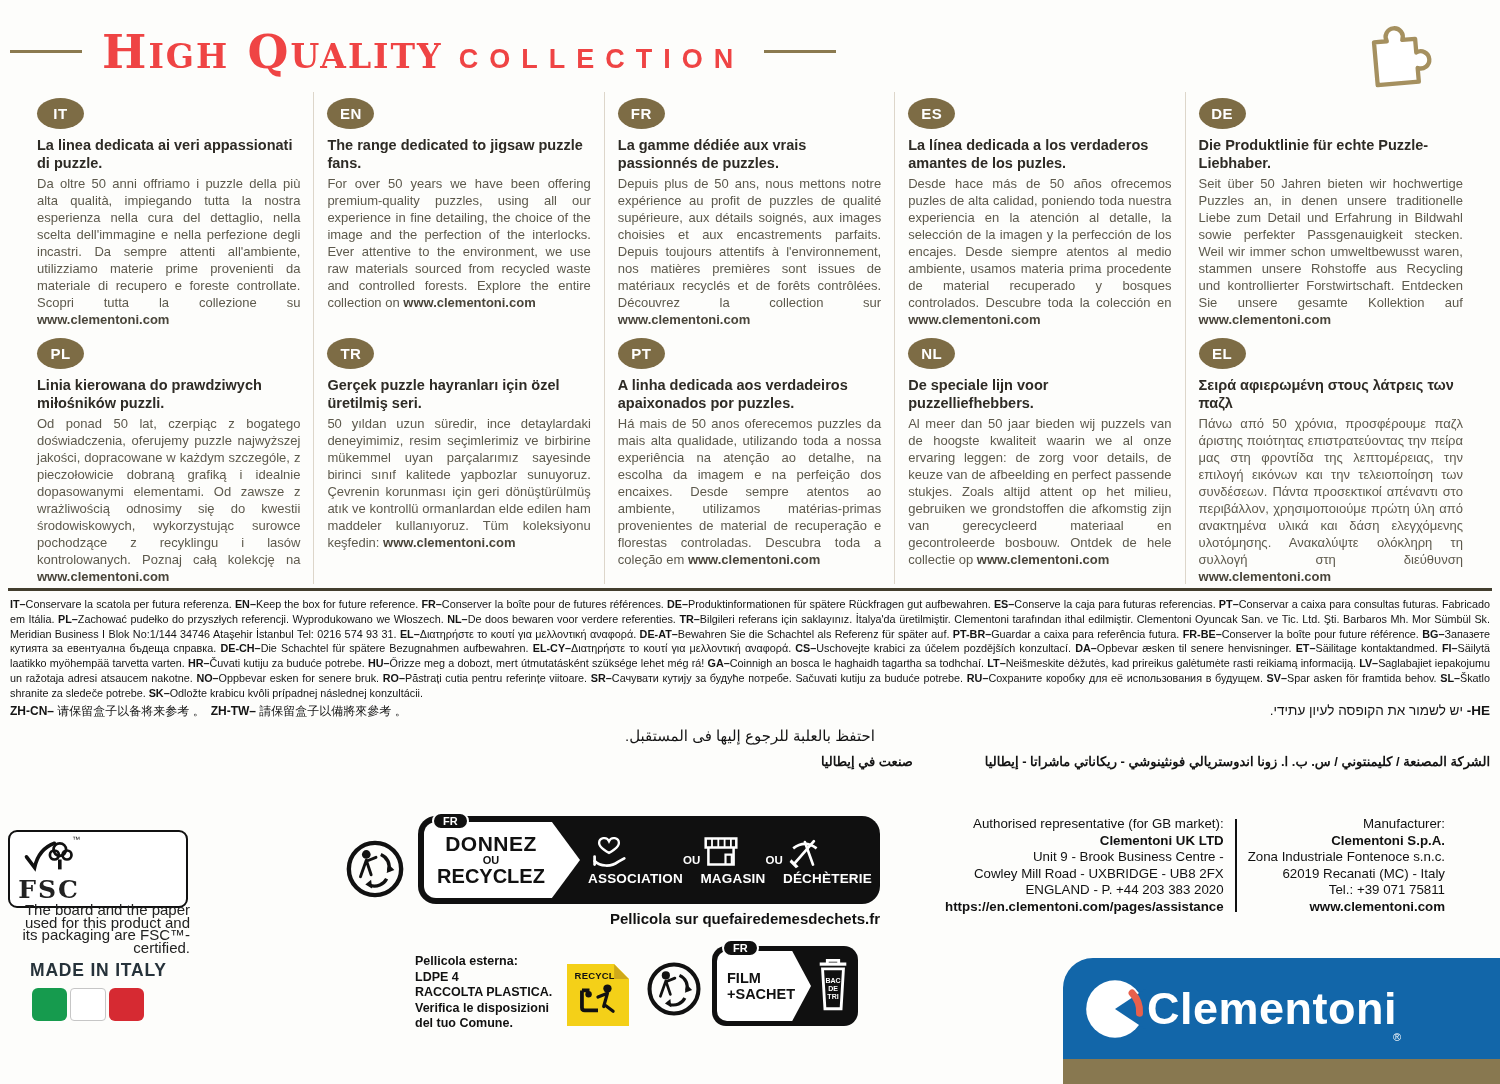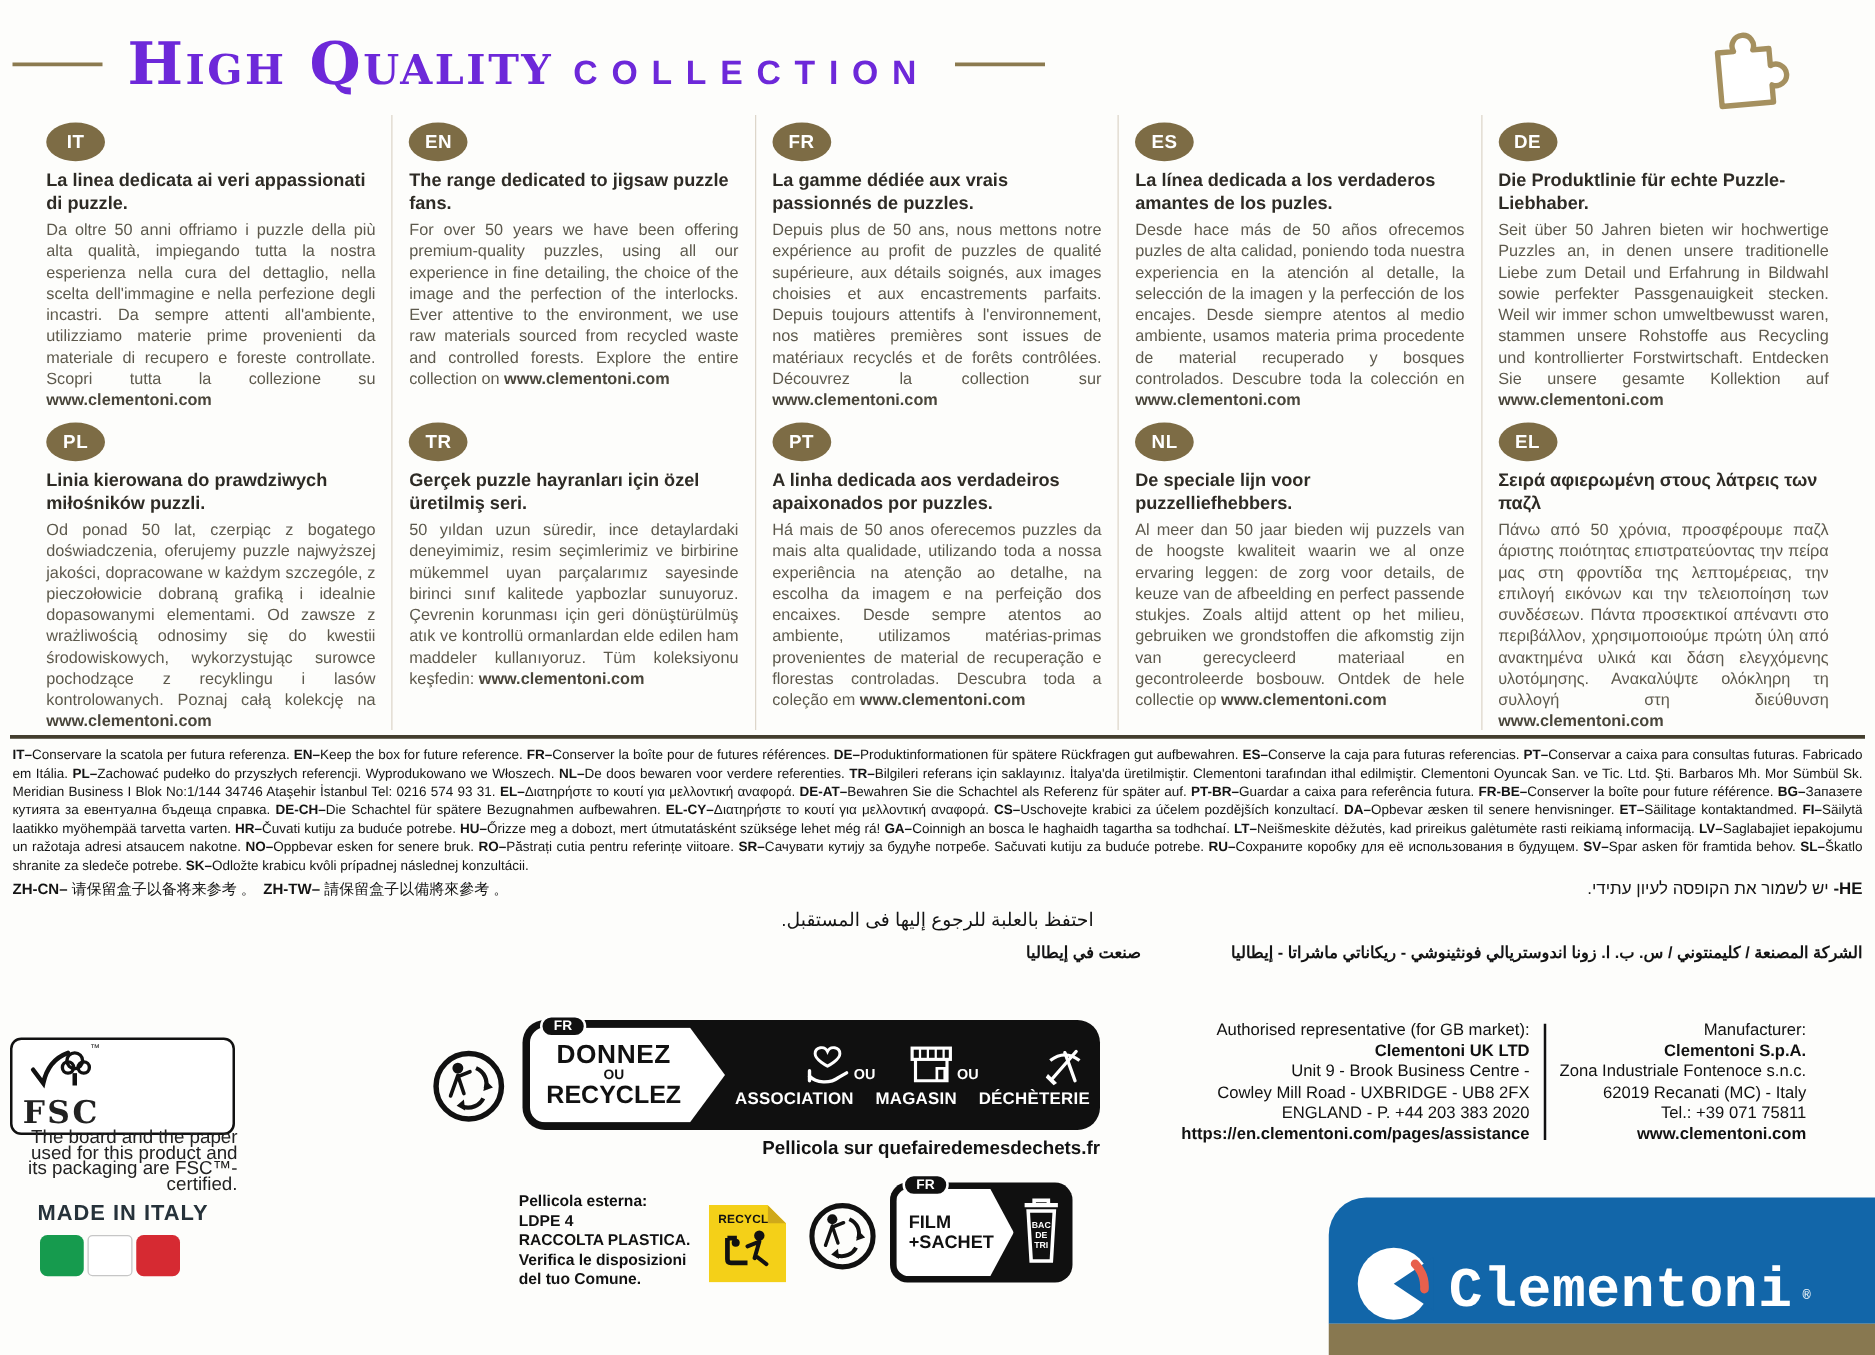--- a/index.html
+++ b/index.html
@@ -5,21 +5,21 @@
   html,body{margin:0;padding:0;}
   body{
     width:1500px;height:1084px;position:relative;overflow:hidden;
     background:#fdfdfb;color:#222;
     font-family:"Liberation Sans", sans-serif;
     -webkit-font-smoothing:antialiased;
   }
   
   .header{display:flex;align-items:center;height:92px;padding:10px 26px 0 10px;box-sizing:border-box;}
   .hline{height:3px;background:#8b7a4f;width:72px;flex:0 0 auto;}
-  .title-wrap{display:flex;align-items:baseline;margin:0 20px;color:#6d28d9;justify-content:flex-end;}
+  .title-wrap{display:flex;align-items:baseline;margin:0 20px;color:#ef4444;justify-content:flex-end;}
   .title-main{font-family:"DejaVu Serif", serif;font-variant:small-caps;font-weight:600;font-size:47px;letter-spacing:2px;line-height:1;}
   .title-sub{font-size:27px;font-weight:700;letter-spacing:11px;margin-left:16px;}
   .puzzle-wrap{margin-left:auto;margin-right:34px;}
   
   .lang-row{display:flex;padding:0 24px;}
   .lang-row.row1{height:240px;}
   .lang-row.row2{height:252px;}
   .block{width:20%;box-sizing:border-box;padding:6px 13px 0;border-right:1px solid #ddd6ca;overflow:hidden;}
   .block:last-child{border-right:none;}
   .badge{display:inline-flex;align-items:center;justify-content:center;background:#7d6c45;color:#fff;
@@ -59,21 +59,21 @@
   .donnez{position:absolute;left:418px;top:8px;width:462px;height:88px;background:#101010;border-radius:18px;}
   .donnez-white{position:absolute;left:6px;top:6px;bottom:6px;width:156px;background:#fff;border-radius:12px;
                 clip-path:polygon(0 0,82% 0,100% 50%,82% 100%,0 100%);
                 display:flex;flex-direction:column;align-items:center;justify-content:center;padding-right:22px;box-sizing:border-box;}
   .dz1{font-weight:900;font-size:21px;color:#111;line-height:20px;letter-spacing:.5px;}
   .dz2{font-weight:700;font-size:11px;color:#111;line-height:12px;}
   .dz3{font-weight:900;font-size:20px;color:#111;line-height:20px;}
   .fr-pill{position:absolute;background:#111;color:#fff;font-weight:800;font-size:11px;padding:1px 9px;border-radius:12px;border:2.5px solid #fff;}
   .donnez .fr-pill{top:-4px;left:14px;}
   .donnez-right{position:absolute;left:170px;right:8px;top:6px;bottom:6px;display:flex;align-items:center;justify-content:space-between;color:#fff;}
-  .dr-group{display:flex;flex-direction:column;align-items:flex-end;gap:1px;}
+  .dr-group{display:flex;flex-direction:column;align-items:flex-start;gap:1px;}
   .dr-label{font-weight:800;font-size:13.5px;letter-spacing:.2px;}
   .dr-ou{font-weight:800;font-size:11.5px;}
   .adresses{position:absolute;left:418px;top:102px;width:462px;text-align:right;font-weight:800;font-size:15px;color:#111;}
   .pellicola{position:absolute;left:415px;top:146px;width:152px;font-weight:800;font-size:12.5px;line-height:15.5px;color:#111;white-space:pre-line;}
   .recycle-sq{position:absolute;left:567px;top:156px;width:62px;height:62px;background:#f4d018;
               clip-path:polygon(0 0,76% 0,100% 24%,100% 100%,0 100%);text-align:center;}
   .recycle-fold{position:absolute;left:76%;top:0;width:24%;height:24%;background:#cfa91a;clip-path:polygon(0 0,100% 100%,0 100%);}
   .recycle-label{font-weight:800;font-size:9.5px;margin-top:6px;letter-spacing:.2px;color:#111;}
   .film{position:absolute;left:712px;top:138px;width:146px;height:80px;background:#101010;border-radius:14px;}
   .film-white{position:absolute;left:5px;top:5px;bottom:5px;width:94px;background:#fff;border-radius:10px;
@@ -81,21 +81,21 @@
               display:flex;flex-direction:column;justify-content:center;padding-left:10px;box-sizing:border-box;}
   .film .fr-pill{top:-7px;left:10px;}
   .fl{font-weight:800;font-size:14.5px;color:#111;line-height:16px;}
   .film-bin{position:absolute;right:6px;top:10px;width:38px;height:58px;}
   .bin-text{position:absolute;left:0;top:21px;width:100%;text-align:center;font-size:7px;line-height:8px;font-weight:800;color:#fff;}
   .contacts{position:absolute;left:930px;top:8px;width:515px;display:flex;justify-content:flex-end;gap:11px;}
   .contact-col{text-align:right;font-size:13.3px;line-height:16.5px;color:#111;}
   .contact-col .b{font-weight:800;}
   .contact-div{width:2px;background:#111;margin:3px 0;}
   .logo{position:absolute;right:0;bottom:0;width:437px;height:126px;}
-  .logo-blue{height:101px;background:#1266a9;border-top-left-radius:30px;display:flex;align-items:flex-end;padding-left:20px;gap:12px;box-sizing:border-box;font-family:Liberation Mono, monospace;}
+  .logo-blue{height:101px;background:#1266a9;border-top-left-radius:30px;display:flex;align-items:center;padding-left:20px;box-sizing:border-box;}
   .logo-word{color:#fff;font-weight:800;font-size:45px;letter-spacing:.5px;}
   .logo-reg{color:#fff;font-size:11px;align-self:flex-end;margin:0 0 16px -4px;}
   .logo-gold{height:25px;background:#887850;}
 </style>
 </head>
 <body>
 
 <div class="header">
   <div class="hline"></div>
   <div class="title-wrap">

